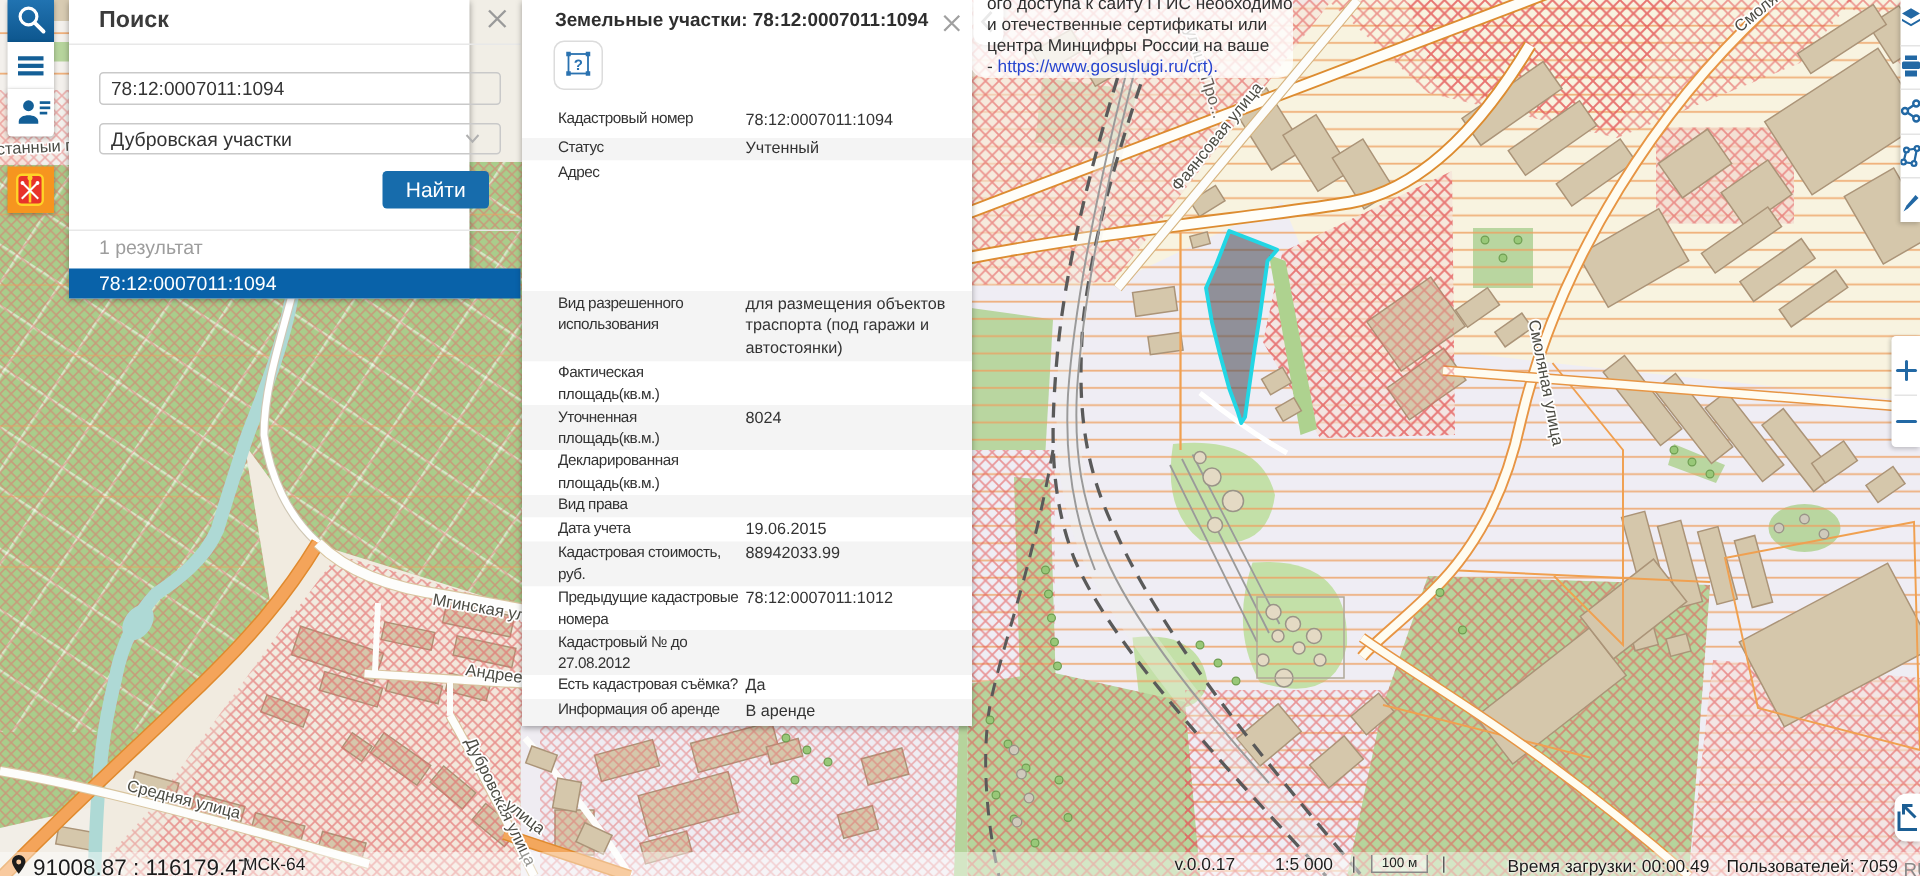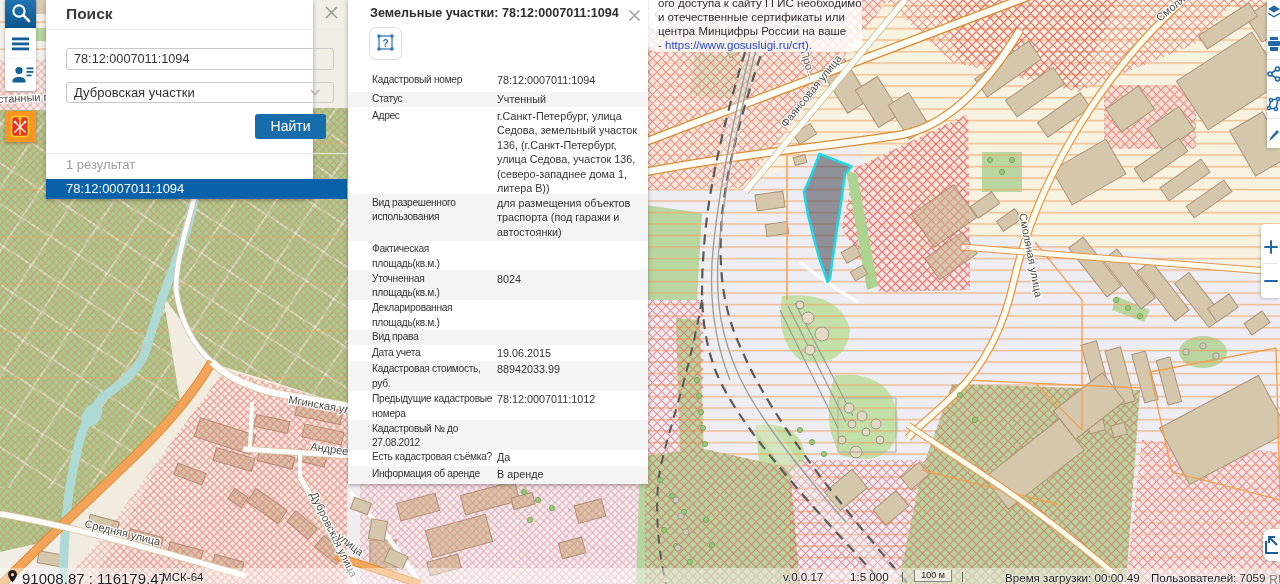--- a/index.html
+++ b/index.html
@@ -470,21 +470,20 @@
 <div class="abs" style="left:0;top:72px;width:300px;height:19.5px;background:#fff">
 <div class="row-label" style="top:0.5px">Кадастровый номер</div>
 <div class="row-value" style="top:0.5px">78:12:0007011:1094</div>
 </div>
 <div class="abs" style="left:0;top:91.5px;width:300px;height:15.5px;background:#f4f4f4">
 <div class="row-label" style="top:0.5px">Статус</div>
 <div class="row-value" style="top:0.5px">Учтенный</div>
 </div>
 <div class="abs" style="left:0;top:107px;width:300px;height:87px;background:#fff">
 <div class="row-label" style="top:1.5px">Адрес</div>
-<div class="row-value" style="top:1.5px">г.Санкт-Петербург, улица<br>Седова, земельный участок<br>136, (г.Санкт-Петербург,<br>улица Седова, участок 136,<br>(северо-западнее дома 1,<br>литера В))</div>
 </div>
 <div class="abs" style="left:0;top:194px;width:300px;height:46.5px;background:#f4f4f4">
 <div class="row-label" style="top:1.5px">Вид разрешенного<br>использования</div>
 <div class="row-value" style="top:1.5px">для размещения объектов<br>траспорта (под гаражи и<br>автостоянки)</div>
 </div>
 <div class="abs" style="left:0;top:240.5px;width:300px;height:29.5px;background:#fff">
 <div class="row-label" style="top:1.5px">Фактическая<br>площадь(кв.м.)</div>
 </div>
 <div class="abs" style="left:0;top:270px;width:300px;height:29.5px;background:#f4f4f4">
 <div class="row-label" style="top:1.5px">Уточненная<br>площадь(кв.м.)</div>

